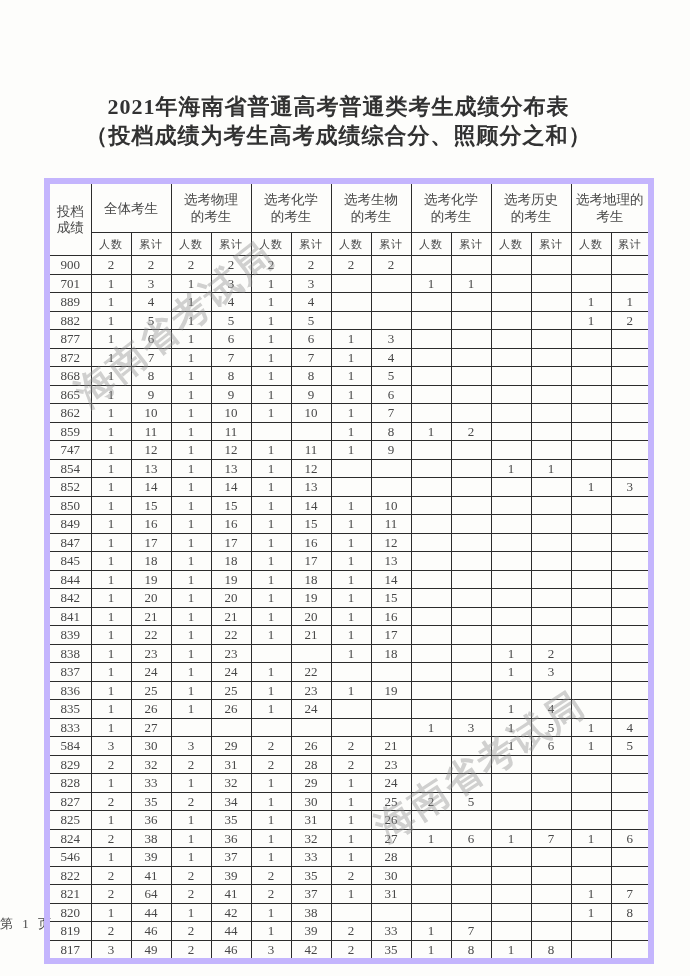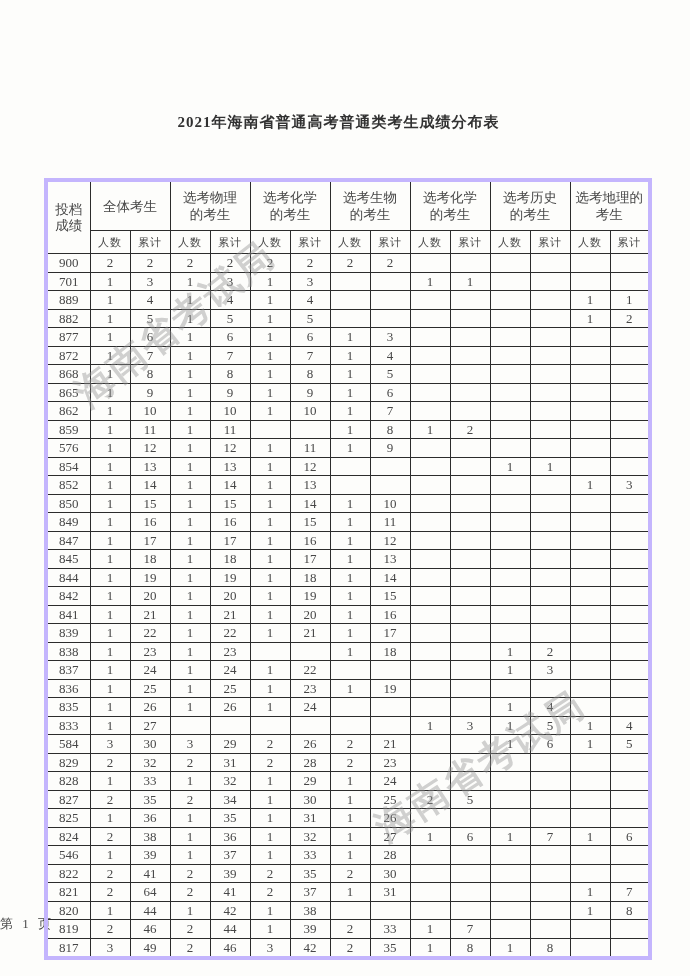--- a/index.html
+++ b/index.html
@@ -6,23 +6,23 @@
   .page{
     position:relative;
     width:690px;height:976px;
     background:#fdfdfb;
     font-family:"Liberation Serif","DejaVu Serif",serif;
     color:#3f3f3f;
     overflow:hidden;
     margin:0 auto;
   }
   .title{
-    position:absolute;top:108px;left:0;width:677px;
+    position:absolute;top:92px;left:0;width:677px;
     text-align:center;font-weight:bold;color:#323232;
-    font-size:15px;line-height:29px;letter-spacing:1px;
+    font-size:22px;line-height:29px;letter-spacing:1px;
   }
   .watermark{
     position:absolute;
     font-size:38px;letter-spacing:2px;white-space:nowrap;
     color:rgba(145,145,145,0.42);
     pointer-events:none;z-index:5;font-weight:bold;
   }
   #wm1{left:55px;top:299px;transform:rotate(-38deg);}
   #wm2{left:360px;top:741px;transform:rotate(-33deg);}
   table.score-table{
@@ -31,21 +31,21 @@
     border-collapse:collapse;table-layout:fixed;
     background:transparent;z-index:2;
   }
   table.score-table th,table.score-table td{
     border:1.5px solid #2c2c2c;
     padding:0;margin:0;
     text-align:center;vertical-align:middle;
     font-weight:normal;color:#474747;
     overflow:hidden;
   }
-  table.score-table{border:4px solid #c4b5fd;}
+  table.score-table{border:6px solid #c4b5fd;}
   th.corner-head{
     font-size:13.5px;line-height:16px;white-space:pre-line;color:#3a3a3a;
   }
   th.group-head{
     font-size:13.5px;line-height:17px;white-space:pre-line;color:#3a3a3a;
     height:48px;
   }
   th.sub-head{
     font-size:11px;height:22px;color:#3a3a3a;letter-spacing:1px;
   }
@@ -60,20 +60,21 @@
 </head>
 <body>
 
 <div class="page">
 
   <div class="watermark" id="wm1">海南省考试局</div>
   <div class="watermark" id="wm2">海南省考试局</div>
 
   <div class="title">
     <div>2021年海南省普通高考普通类考生成绩分布表</div>
+    <div>（投档成绩为考生高考成绩综合分、照顾分之和）</div>
   </div>
 
   <table class="score-table">
     <colgroup>
         <col style="width: 44px;">
         <col style="width: 40px;">
         <col style="width: 40px;">
         <col style="width: 40px;">
         <col style="width: 40px;">
         <col style="width: 40px;">
@@ -287,21 +288,21 @@
           <td class="num-cell">1</td>
           <td class="num-cell">8</td>
           <td class="num-cell">1</td>
           <td class="num-cell">2</td>
           <td class="num-cell"></td>
           <td class="num-cell"></td>
           <td class="num-cell"></td>
           <td class="num-cell"></td>
         </tr>
         <tr>
-          <td class="score-cell">576</td>
+          <td class="score-cell">747</td>
           <td class="num-cell">1</td>
           <td class="num-cell">12</td>
           <td class="num-cell">1</td>
           <td class="num-cell">12</td>
           <td class="num-cell">1</td>
           <td class="num-cell">11</td>
           <td class="num-cell">1</td>
           <td class="num-cell">9</td>
           <td class="num-cell"></td>
           <td class="num-cell"></td>

